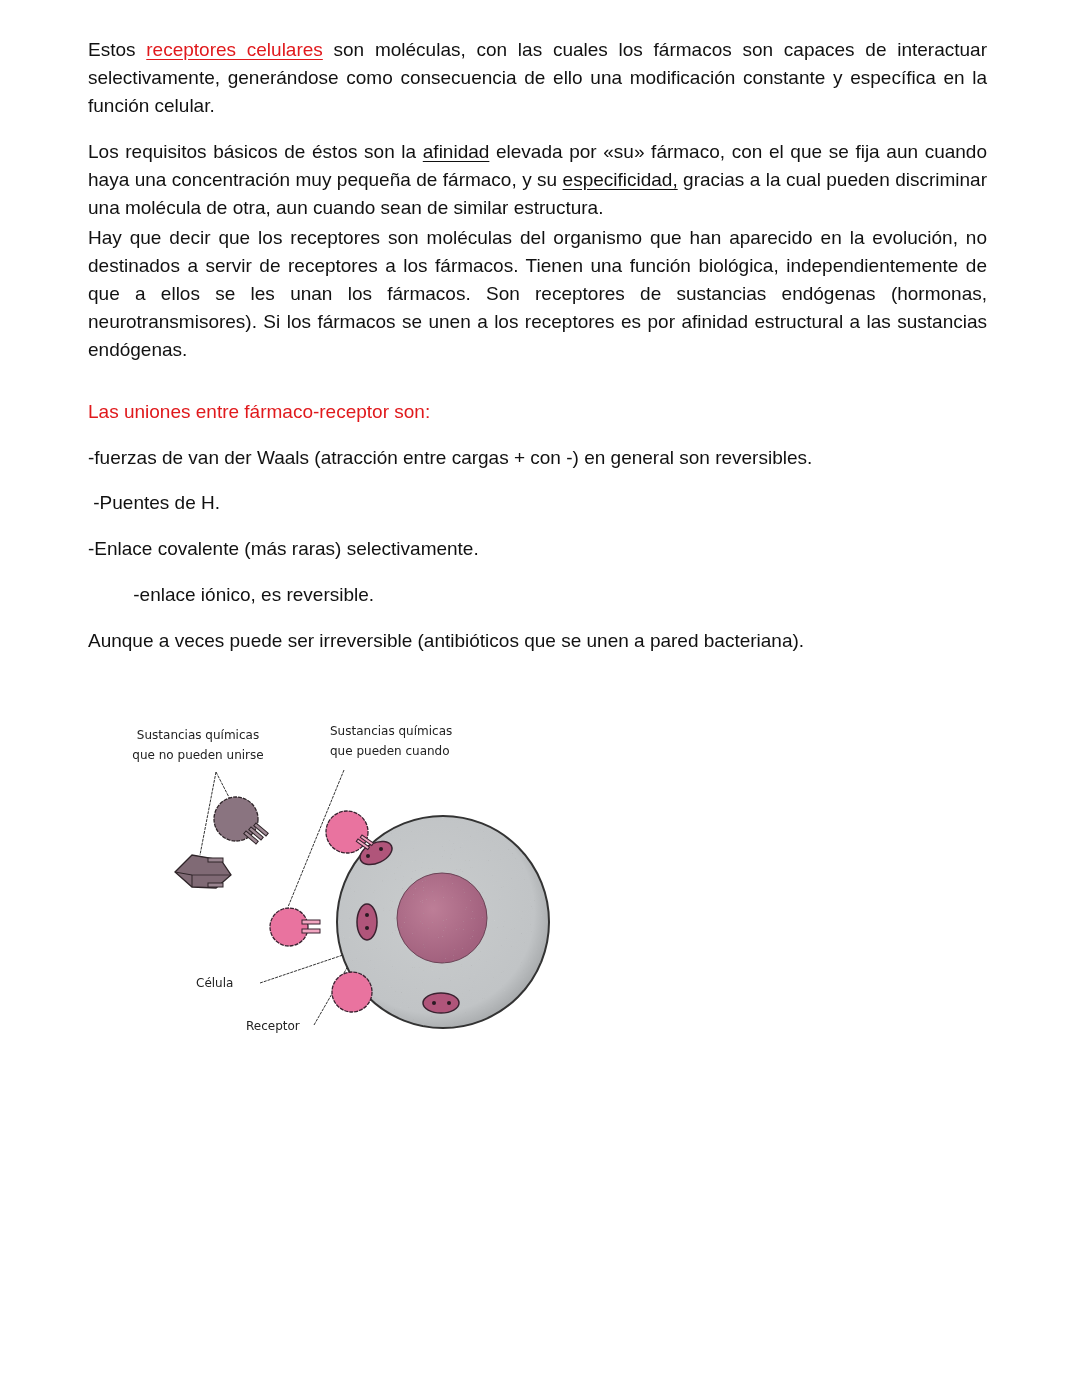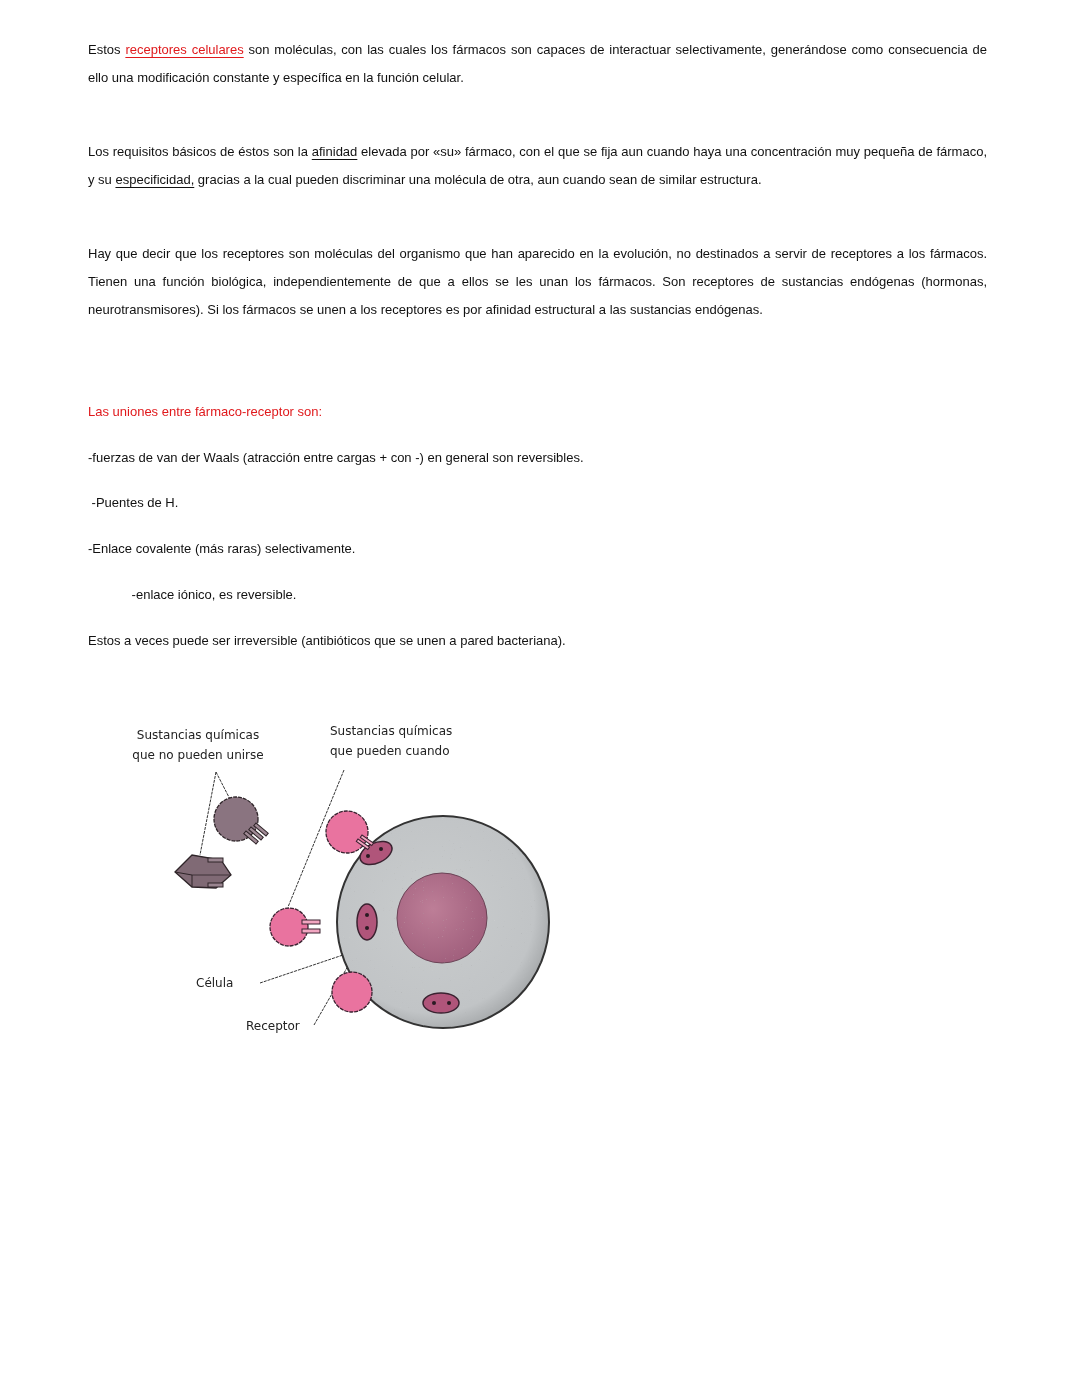--- a/index.html
+++ b/index.html
@@ -1,23 +1,23 @@
 <!DOCTYPE html>
 <html><head>
   <meta charset="utf-8">
   <style>
     html, body { margin: 0; padding: 0; background: #ffffff; }
     body { width: 1080px; height: 1397px; position: relative; overflow: hidden;
            font-family: "Liberation Sans", sans-serif; color: #111111; }
     .page { position: absolute; left: 88px; top: 36px; width: 899px; }
-    p { margin: 0; font-size: 13px; line-height: 28px; }
+    p { margin: 0; font-size: 19px; line-height: 28px; }
     .just { text-align: justify; text-align-last: left; }
     .para1 { position: absolute; top: 0; }
     .para2 { position: absolute; top: 102px; }
-    .para3 { position: absolute; top: 204px; }
+    .para3 { position: absolute; top: 188px; }
     .line { position: absolute; left: 0; white-space: nowrap; }
     .red { color: #e0191c; }
     .u-red { color: #e0191c; text-decoration: underline; text-decoration-color: #e0191c; text-underline-offset: 3px; }
     .u { text-decoration: underline; text-underline-offset: 3px; }
     .figure { position: absolute; left: 88px; top: 715px; width: 480px; height: 330px; }
     .fig-label { position: absolute; font-family: "DejaVu Sans", sans-serif; font-size: 12px; line-height: 20px; color: #222; white-space: nowrap; text-align: center; }
   </style>
 </head>
 <body>
 
@@ -26,21 +26,21 @@
 
   <p class="para2 just" style="width:899px;"><span>Los requisitos básicos de éstos son la </span><span class="u">afinidad</span><span> elevada por «su» fármaco, con el que se fija aun cuando haya una concentración muy pequeña de fármaco, y su </span><span class="u">especificidad,</span><span> gracias a la cual pueden discriminar una molécula de otra, aun cuando sean de similar estructura.</span></p>
 
   <p class="para3 just" style="width:899px;">Hay que decir que los receptores son moléculas del organismo que han aparecido en la evolución, no destinados a servir de receptores a los fármacos. Tienen una función biológica, independientemente de que a ellos se les unan los fármacos. Son receptores de sustancias endógenas (hormonas, neurotransmisores). Si los fármacos se unen a los receptores es por afinidad estructural a las sustancias endógenas.</p>
 
   <p class="line red" style="top:362px;">Las uniones entre fármaco-receptor son:</p>
   <p class="line" style="top:408px;">-fuerzas de van der Waals (atracción entre cargas + con -) en general son reversibles.</p>
   <p class="line" style="top:453px; white-space:pre;"> -Puentes de H.</p>
   <p class="line" style="top:499px;">-Enlace covalente (más raras) selectivamente.</p>
   <p class="line" style="top:545px; white-space:pre;margin-left:40px;"> -enlace iónico, es reversible.</p>
-  <p class="line" style="top:591px;">Estos a veces puede ser irreversible (antibióticos que se unen a pared bacteriana).</p>
+  <p class="line" style="top:591px;">Aunque a veces puede ser irreversible (antibióticos que se unen a pared bacteriana).</p>
 </div>
 
 <div class="figure">
   <svg width="480" height="330" viewBox="0 0 480 330">
     <defs>
       <filter id="grain" x="0" y="0" width="100%" height="100%">
         <feTurbulence type="fractalNoise" baseFrequency="0.9" numOctaves="2" result="n"></feTurbulence>
         <feColorMatrix type="saturate" values="0"></feColorMatrix>
         <feComponentTransfer>
             <feFuncA type="discrete" tableValues="0 0 0 0.35"></feFuncA>

